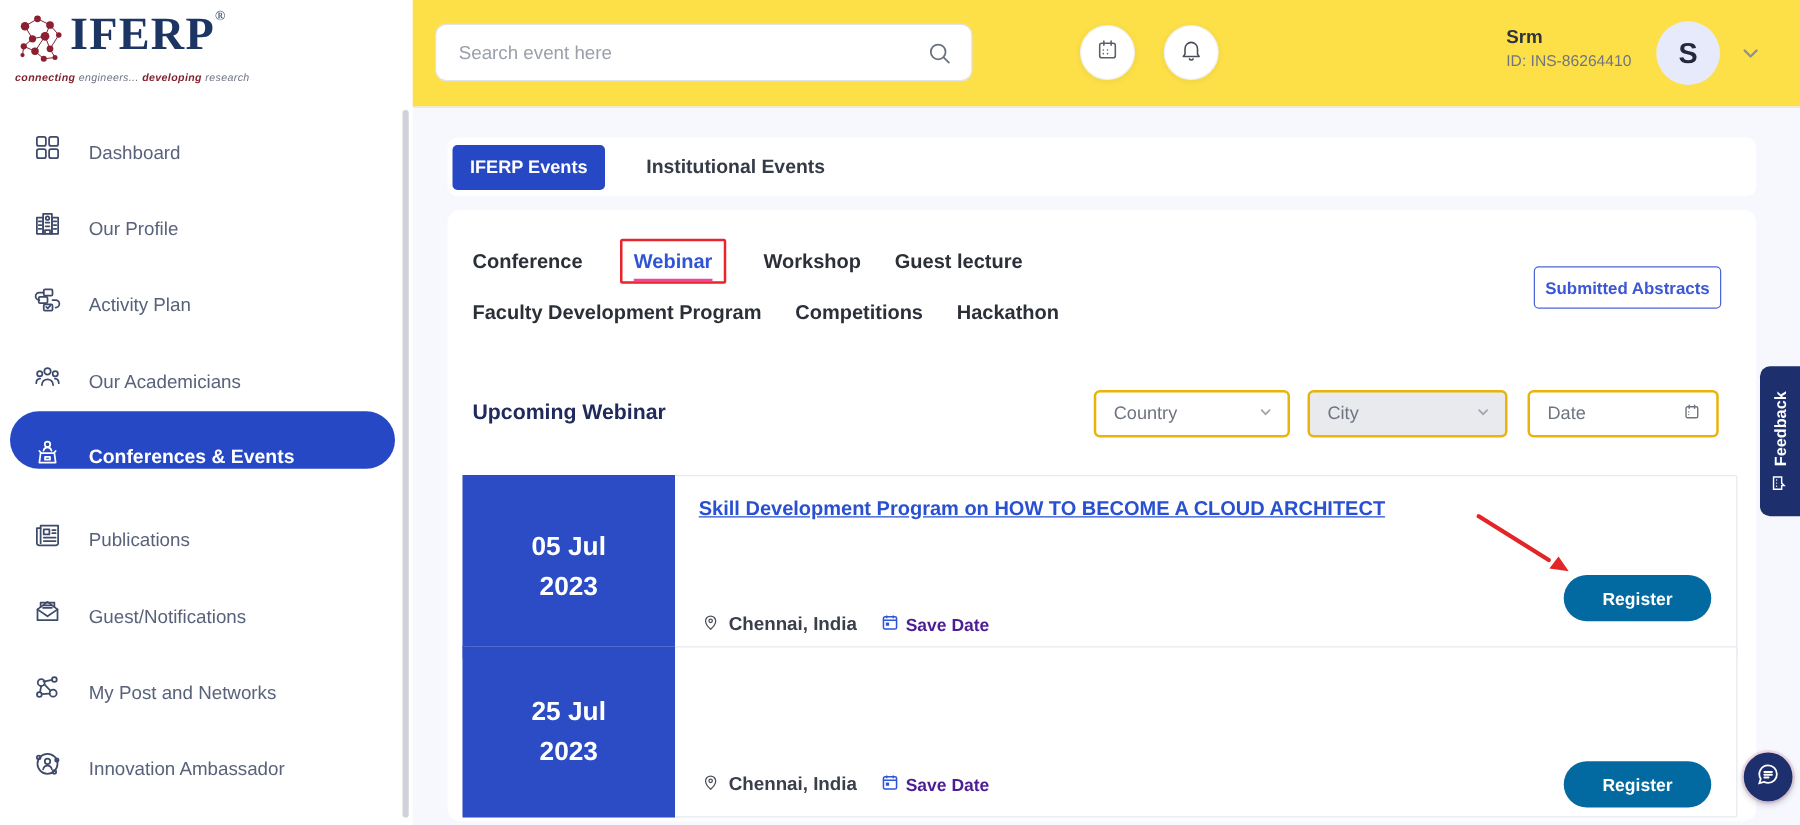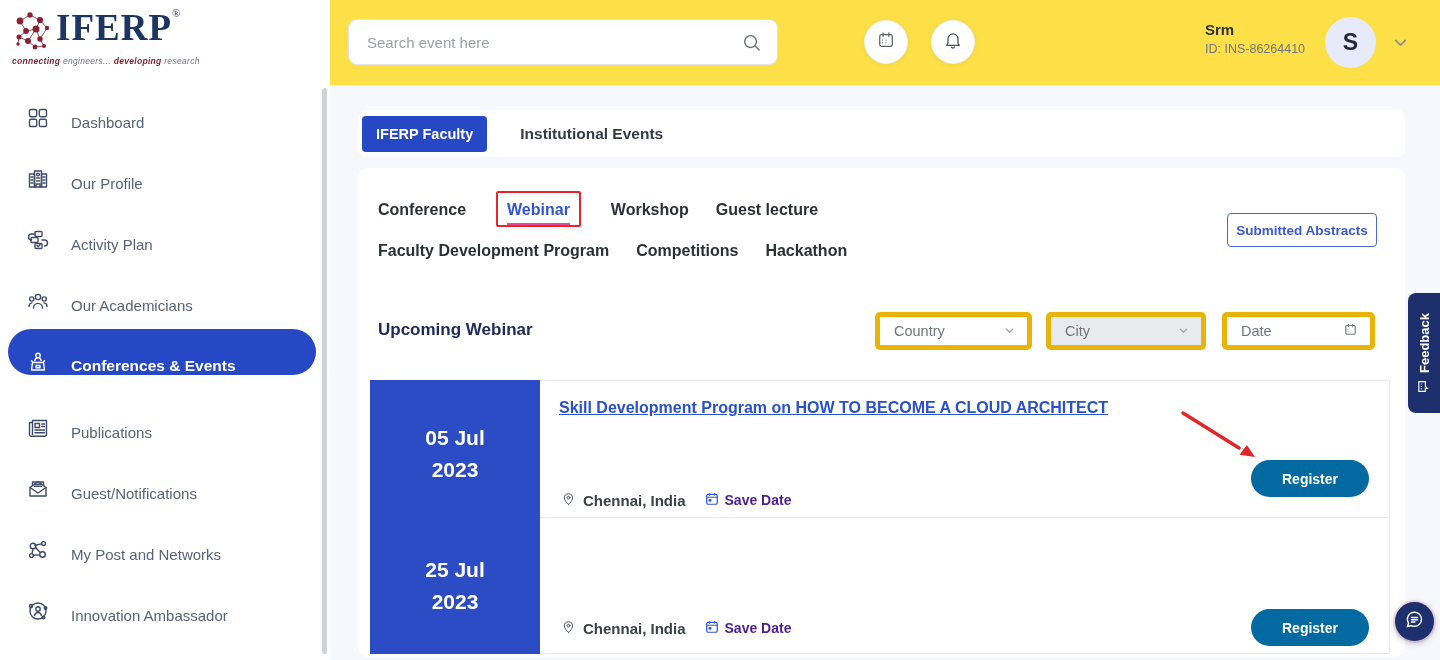--- a/index.html
+++ b/index.html
@@ -41,21 +41,21 @@
   .tab-plain { margin-left:33px; font-size:15.5px; font-weight:600; color:#343a46; cursor:pointer; }
 
   .panel { position:absolute; left:358px; top:168px; width:1047px; height:489px; background:#fff; border-radius:10px; z-index:1; }
   .cats { padding:30px 0 0 20px; }
   .cat-row { display:flex; gap:27px; margin-bottom:14px; font-size:16px; font-weight:600; color:#2b3038; line-height:24px;text-align:center; }
   .cat { cursor:pointer; white-space:nowrap; }
   .cat.active { color:#2f55d6; border-bottom:2px solid #ec4899; padding-bottom:1px; position:relative; margin:0 14px; }
   .red-box { position:absolute; left:-11px; right:-11px; top:-7px; bottom:-4px; border:2px solid #e8252a; border-radius:2px; pointer-events:none; }
   .abstracts-btn { position:absolute; right:28px; top:45px; width:150px; height:34px; background:#fff; border:1.5px solid #4d66d6; border-radius:4px; color:#3c57d5; font-size:13.5px; font-weight:700; font-family:"Liberation Sans",sans-serif; cursor:pointer; }
   .section-head { position:absolute; left:20px; top:152px; font-size:17px; font-weight:700; color:#202b5c; }
-  .filter { position:absolute; top:144px; height:38px; border:5px solid #eab308; border-radius:5px; background:#fff; display:flex; align-items:center; justify-content:space-between; padding:0 12px 0 14px; font-size:14.5px; color:#6e7480; cursor:pointer; }
+  .filter { position:absolute; top:144px; height:38px; border:2px solid #eab308; border-radius:5px; background:#fff; display:flex; align-items:center; justify-content:space-between; padding:0 12px 0 14px; font-size:14.5px; color:#6e7480; cursor:pointer; }
   .filter.disabled { background:#e9eaee; }
   .f-country { left:517px; width:157px; }
   .f-city { left:688px; width:160px; }
   .f-date { left:864px; width:153px; }
 
   .event-card { position:absolute; left:12px; width:1020px; background:#fff; border:1px solid #e8e9f0; border-radius:2px; }
   .date-block { position:absolute; left:-1px; top:-1px; bottom:-1px; width:170px; background:#2b4cc4; display:flex; flex-direction:column; align-items:center; justify-content:center; gap:8px; color:#fff; font-size:21px; font-weight:700; }
   .event-link { position:absolute; left:188px; top:18px; font-size:16px; font-weight:700; color:#2850d0; text-decoration:underline; cursor:pointer; white-space:nowrap; }
   .event-title { position:absolute; left:188px; top:19px; font-size:16px; font-weight:700; color:#33383f; white-space:nowrap; }
   .loc-row { position:absolute; left:190px; display:flex; align-items:center; gap:7px; font-size:15px; font-weight:600; color:#3a3f4a; }
@@ -247,21 +247,21 @@
       <span>S</span>
     </div>
   <span class="chev">
     <svg width="17" height="17" viewBox="0 0 16 16" fill="none" stroke="#8b8f99" stroke-width="1.7" stroke-linecap="round" stroke-linejoin="round">
         <path d="M3.5 6 L8 10.5 L12.5 6"></path>
       </svg>
   </span>
 </div>
 
 <div class="tabstrip">
-  <div class="tab-active">IFERP Faculty</div>
+  <div class="tab-active">IFERP Events</div>
   <div class="tab-plain">Institutional Events</div>
 </div>
 
 <div class="panel">
   <div class="cats">
     <div class="cat-row">
       <span class="cat">Conference</span>
       <span class="cat active"><span>Webinar</span><i class="red-box"></i></span>
       <span class="cat">Workshop</span>
       <span class="cat">Guest lecture</span>

